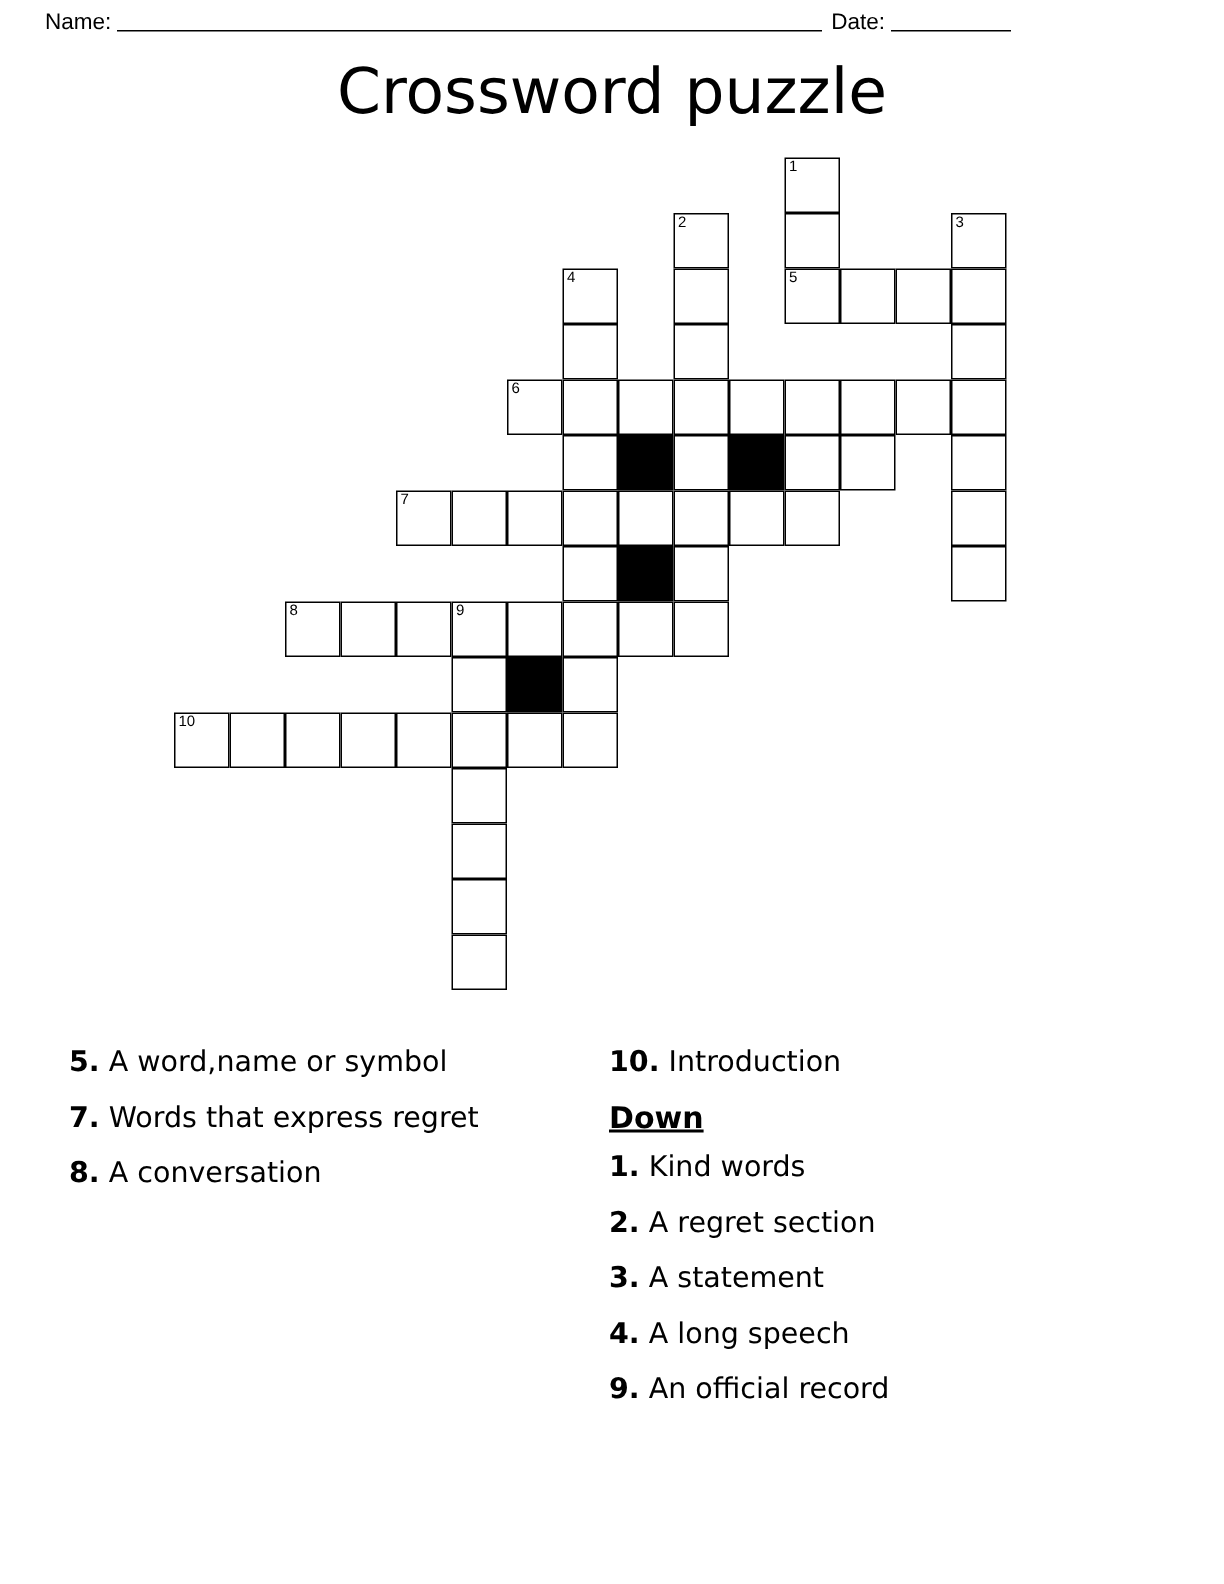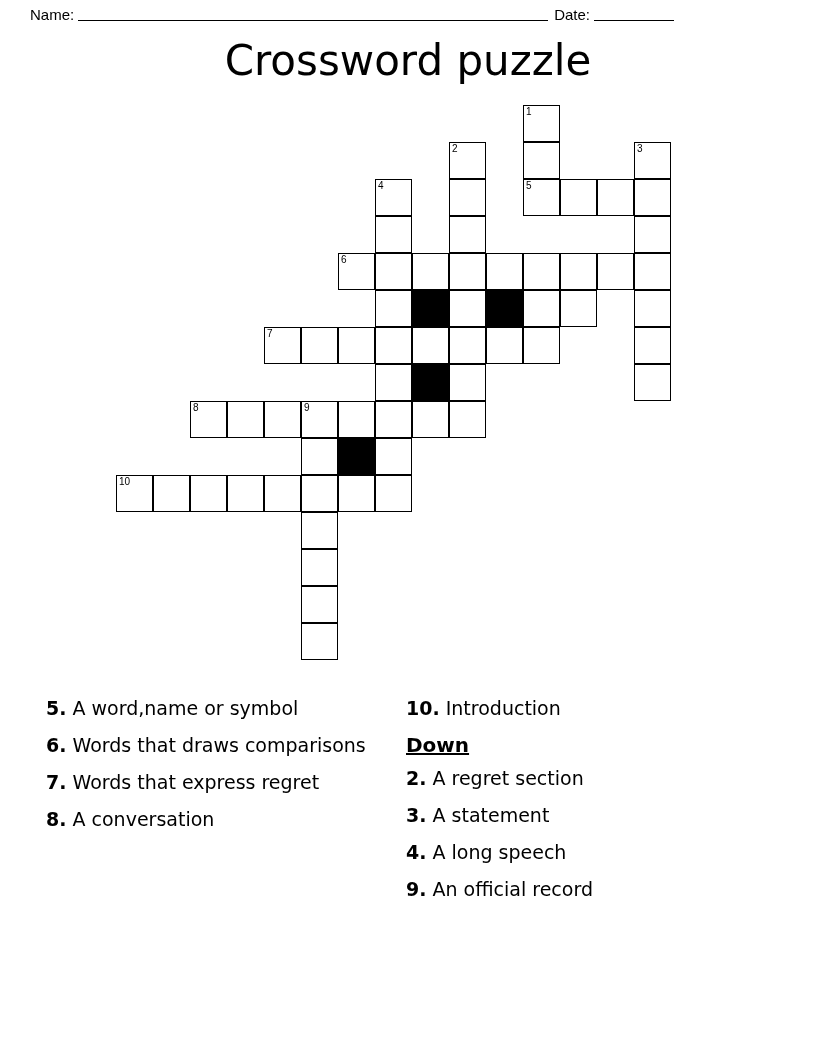--- a/index.html
+++ b/index.html
@@ -208,26 +208,26 @@
     <div class="cell" style="left: 375px; top: 370px;"></div>
     <div class="cell" style="left: 301px; top: 407px;"></div>
     <div class="cell" style="left: 301px; top: 444px;"></div>
     <div class="cell" style="left: 301px; top: 481px;"></div>
     <div class="cell" style="left: 301px; top: 518px;"></div>
   </div>
 
 <div id="clues">
   <div class="clue-col col-left">
     <span class="clue"><span class="clue-num">5.</span> <span>A word,name or symbol</span></span>
-    <span class="clue"><span class="clue-num">6.</span> <span>Words that draws comparisons</span></span>
     <span class="clue"><span class="clue-num">7.</span> <span>Words that express regret</span></span>
     <span class="clue"><span class="clue-num">8.</span> <span>A conversation</span></span>
   </div>
 
   <div class="clue-col col-right">
     <span class="clue"><span class="clue-num">10.</span> <span>Introduction</span></span>
     <span class="clue-heading">Down</span>
+    <span class="clue"><span class="clue-num">1.</span> <span>Kind words</span></span>
     <span class="clue"><span class="clue-num">2.</span> <span>A regret section</span></span>
     <span class="clue"><span class="clue-num">3.</span> <span>A statement</span></span>
     <span class="clue"><span class="clue-num">4.</span> <span>A long speech</span></span>
     <span class="clue"><span class="clue-num">9.</span> <span>An official record</span></span>
   </div>
 </div>
 
 </body></html>

